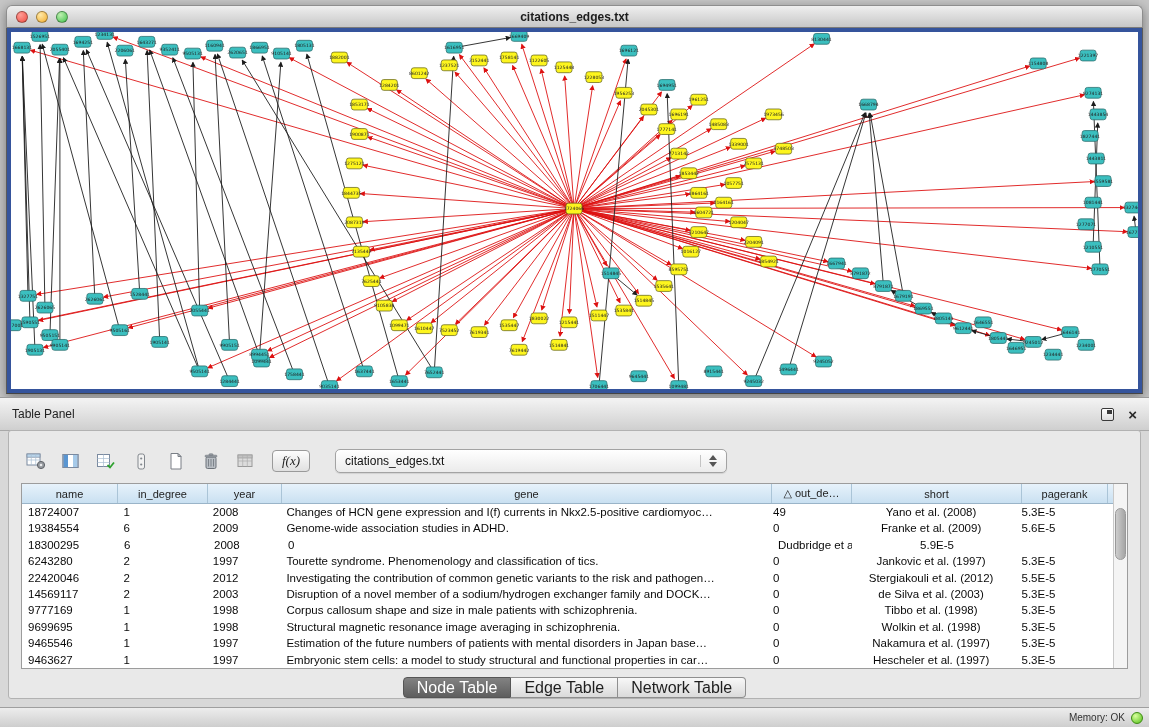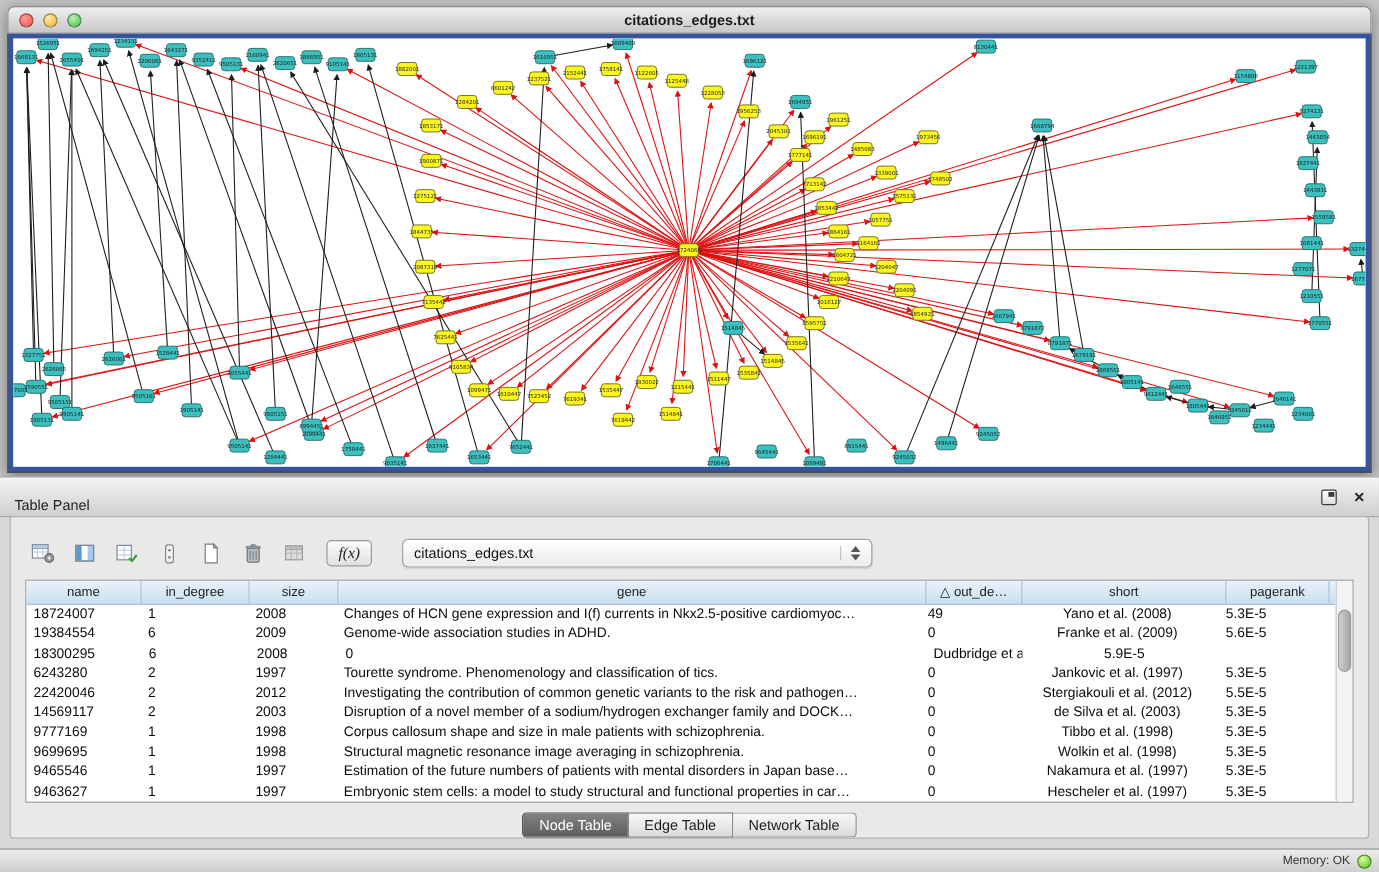--- a/index.html
+++ b/index.html
@@ -19,21 +19,21 @@
   .net-canvas{width:100%;height:100%;background:#ffffff;position:relative;overflow:hidden}
   #graph-svg{width:100%;height:100%;display:block}
   .edge-red{stroke:#dd1111;stroke-width:0.9;fill:none}
   .edge-black{stroke:#1c1c1c;stroke-width:0.9;fill:none}
   .node-yellow{fill:#fdf51e;stroke:#6f6f20;stroke-width:0.8}
   .node-teal{fill:#3bbfbf;stroke:#2a6f6f;stroke-width:0.8}
   .node-label{font-size:4.6px;fill:#222;text-anchor:middle;font-family:"DejaVu Sans",sans-serif}
 
   
   .table-panel{position:absolute;left:0;top:397px;width:1149px;height:310px;background:#d8d8d8;border-top:1px solid #9a9a9a}
-  .panel-header{height:26px;background:linear-gradient(#f4f4f4,#cfcfcf);border-bottom:1px solid #a8a8a8;display:flex;padding:16px 12px}
+  .panel-header{height:26px;background:linear-gradient(#f4f4f4,#cfcfcf);border-bottom:1px solid #a8a8a8;display:flex;align-items:center;padding:16px 12px}
   .panel-title{font-size:12px;color:#222}
   .panel-header .spacer{flex:1}
   .panel-controls{display:flex;align-items:center;gap:14px}
   .float-btn{width:13px;height:13px;border:1.5px solid #3a3a3a;border-radius:2px;display:inline-block;position:relative;background:linear-gradient(#fff,#ddd)}
   .float-inner{position:absolute;right:1px;top:1px;width:5px;height:4px;background:#3a3a3a}
   .close-btn{font-size:15px;font-weight:bold;color:#2a2a2a;line-height:13px;cursor:default}
   .panel-body{position:absolute;left:8px;right:8px;top:32px;bottom:8px;background:#e9e9e9;border:1px solid #b2b2b2;border-radius:3px;display:flex;flex-direction:column}
   .toolbar{display:flex;align-items:center;padding:18px 14px 8px;gap:9px}
   .tool-btn{width:26px;height:24px;display:flex;align-items:center;justify-content:center;border-radius:4px}
   .fx-btn{border:1px solid #9a9a9a;background:linear-gradient(#fdfdfd,#e0e0e0);border-radius:4px;font-size:13px;font-style:italic;padding:2px 9px;margin-left:4px;font-family:"Liberation Serif",serif;color:#222}
@@ -53,21 +53,21 @@
   .th:nth-child(3),.td:nth-child(3){width:74px}
   .th:nth-child(4),.td:nth-child(4){width:490px}
   .th:nth-child(5),.td:nth-child(5){width:80px}
   .th:nth-child(6),.td:nth-child(6){width:170px;text-align:center}
   .th:nth-child(7),.td:nth-child(7){width:86px}
   .th.filler,.td.filler{flex:1;border-right:none}
   .vscroll{position:absolute;right:0;top:0;bottom:0;width:14px;background:#f4f4f4;border-left:1px solid #c9c9c9}
   .vthumb{position:absolute;left:1px;right:1px;top:24px;height:52px;border-radius:6px;background:linear-gradient(90deg,#cdcdcd,#a5a5a5);border:1px solid #999}
 
   .tabbar{display:flex;justify-content:center;margin-top:8px}
-  .tab{height:21px;padding:0 13px;font-size:12px;display:flex;align-items:center;border:1px solid #8f8f8f;background:linear-gradient(#f8f8f8,#dadada);color:#1e1e1e}
+  .tab{height:21px;padding:0 13px;font-size:16px;display:flex;align-items:center;border:1px solid #8f8f8f;background:linear-gradient(#f8f8f8,#dadada);color:#1e1e1e}
   .tab.selected{background:linear-gradient(#828282,#5e5e5e);color:#fff;border-color:#555}
   .tab:first-child{border-radius:4px 0 0 4px}
   .tab:last-child{border-radius:0 4px 4px 0}
   .tab + .tab{border-left:none}
 
   
   .statusbar{position:absolute;left:0;bottom:0;width:1149px;height:20px;background:linear-gradient(#ededed,#cecece);border-top:1px solid #9f9f9f;display:flex;align-items:center;justify-content:flex-end;gap:6px;padding:0 6px}
   .memory-label{font-size:10px;color:#333}
   .memory-dot{width:12px;height:12px;border-radius:50%;background:radial-gradient(circle at 35% 30%,#d9ff9e,#54c019);border:1px solid #3c8a12}
 </style>
@@ -833,21 +833,21 @@
             <span class="arr-dn"></span>
         </span>
       </span>
     </div>
 
     <div class="table-wrap">
       <div class="tscroll">
         <div class="thead">
             <div class="th">name</div>
             <div class="th">in_degree</div>
-            <div class="th">size</div>
+            <div class="th">year</div>
             <div class="th">gene</div>
             <div class="th">△ out_de…</div>
             <div class="th">short</div>
             <div class="th">pagerank</div>
             <div class="th filler"></div>
           </div>
         <div class="tbody">
             <div class="tr">
               <div class="td">18724007</div>
               <div class="td">1</div>

